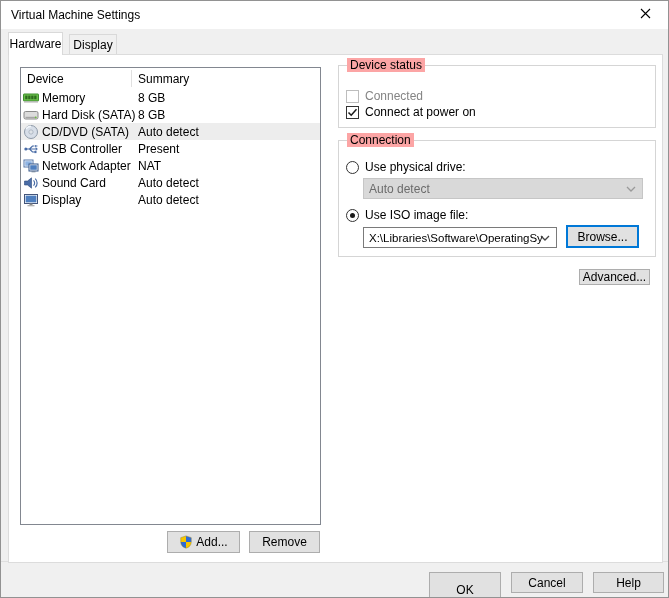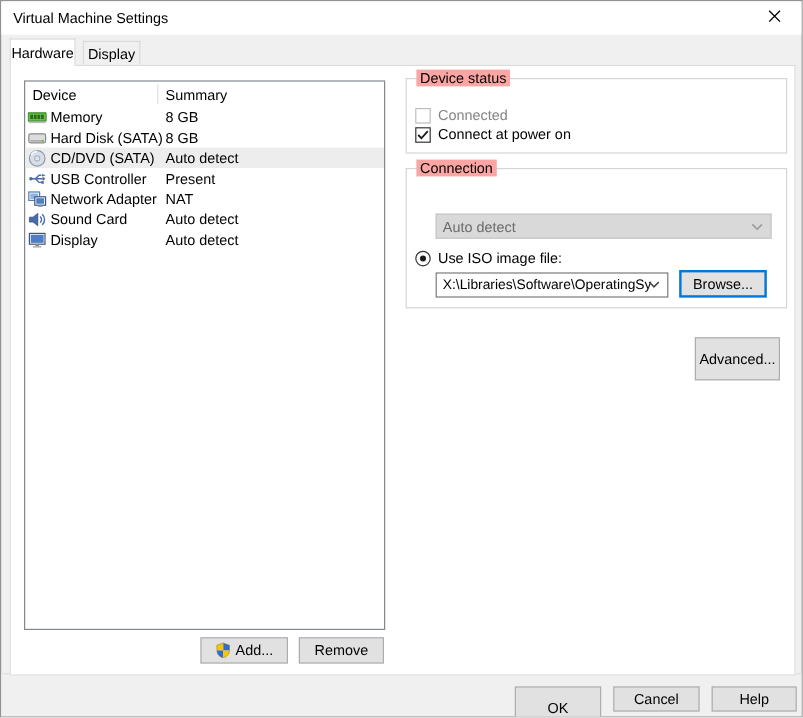--- a/index.html
+++ b/index.html
@@ -29,21 +29,21 @@
   .hcol-summary { position:absolute; left:117px; }
   .row { position:relative; height:17px; display:flex; align-items:center; }
   .row.selected { background:#ededed; }
   .row .dev-icon { width:16px; height:16px; margin-left:2px; margin-right:3px; flex:0 0 16px; }
   .row .summary { position:absolute; left:117px; }
 
   
   .btn { position:absolute; display:flex; align-items:center; justify-content:center; gap:3px; background:#e1e1e1; border:1px solid #adadad; font-family:inherit; font-size:12px; cursor:default; }
   .btn-add { left:158px; top:476px; width:73px; height:22px; }
   .btn-remove { left:240px; top:476px; width:71px; height:22px; }
-  .btn-advanced { left:570px; top:214px; width:71px; height:36px;margin-top:12px; }
+  .btn-advanced { left:570px; top:214px; width:71px; height:16px; }
   .btn-browse { left:227px; top:84px; width:73px; height:23px; border:2px solid #0078d7; }
   .btn-ok { left:428px; top:10px; width:72px; height:35px; }
   .btn-cancel { left:510px; top:10px; width:72px; height:21px; }
   .btn-help { left:592px; top:10px; width:71px; height:21px; }
 
   
   .group { position:absolute; border:1px solid #d5d5d5; background:#fff; }
   .group-devstatus { left:329px; top:10px; width:318px; height:63px; }
   .group-connection { left:329px; top:85px; width:318px; height:117px; }
   .group-label { position:absolute; top:-8px; left:8px; background:#fca5a5; padding:0 3px; }
@@ -205,20 +205,24 @@
               <path d="M1.5 5.5 L4.2 8.2 L9.5 2.2" stroke="#1a1a1a" stroke-width="1.5" fill="none"></path>
             </svg>
         </span>
         <span>Connect at power on</span>
       </div>
     </div>
 
     <div class="group group-connection">
       <span class="group-label">Connection</span>
 
+      <div class="ctl-row" style="top:19px;">
+        <span class="radio"></span>
+        <span>Use physical drive:</span>
+      </div>
 
       <div class="combo combo-physical">
         <span>Auto detect</span>
         <span class="chev">
           <svg width="10" height="7" viewBox="0 0 10 7">
               <path d="M1 1 L5 5 L9 1" stroke="#9a9a9a" stroke-width="1.3" fill="none"></path>
             </svg>
         </span>
       </div>
 

